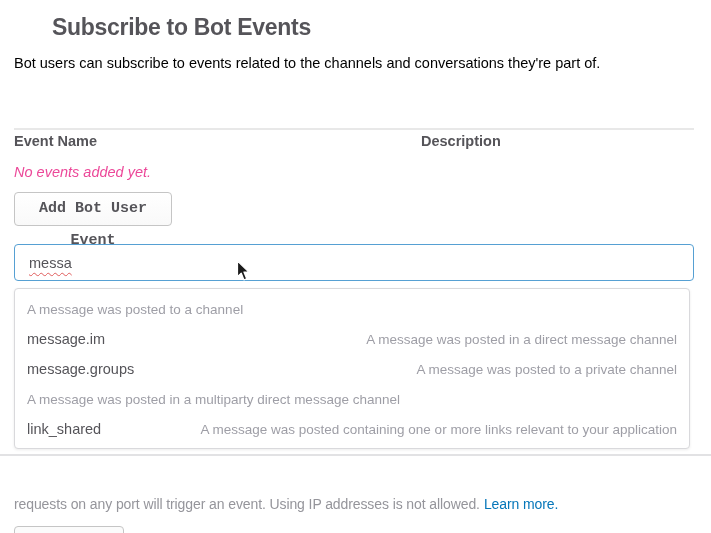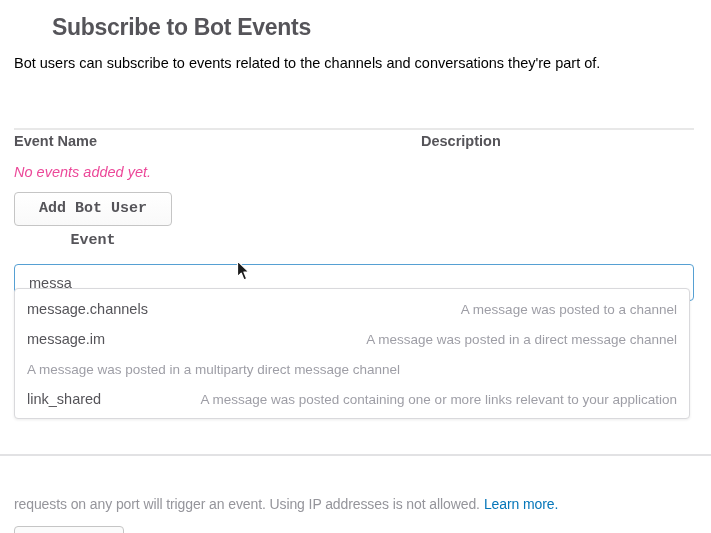--- a/index.html
+++ b/index.html
@@ -55,21 +55,20 @@
   }
   .event-input {
     position: absolute; left: 14px; top: 244px;
     width: 680px; height: 37px;
     border: 1px solid #56a0d3; border-radius: 4px;
     background: #ffffff;
     display: flex; align-items: center;
     padding: 0 14px;
     font-size: 14.5px; color: #555459;
     cursor: text;
-    margin-top: 20px;
   }
   .misspelled {
     text-decoration: underline;
     text-decoration-style: wavy;
     text-decoration-color: #e05c5c;
     text-decoration-thickness: 1px;
     text-underline-offset: 4px;
   }
   .dropdown {
     position: absolute; left: 14px; top: 288px;
@@ -129,26 +128,29 @@
   <p class="empty-text">No events added yet.</p>
 
   <button class="btn add-btn">Add Bot User Event</button>
 
   <div class="event-input">
     <span class="misspelled">messa</span>
   </div>
 
   <div class="dropdown">
     <div class="drow">
-      <span class="dname">message.channels</span>
       <span class="ddesc">A message was posted to a channel</span>
     </div>
     <div class="drow">
       <span class="dname">message.im</span>
       <span class="ddesc">A message was posted in a direct message channel</span>
+    </div>
+    <div class="drow">
+      <span class="dname">message.groups</span>
+      <span class="ddesc">A message was posted to a private channel</span>
     </div>
     <div class="drow">
       <span class="ddesc">A message was posted in a multiparty direct message channel</span>
     </div>
     <div class="drow">
       <span class="dname">link_shared</span>
       <span class="ddesc">A message was posted containing one or more links relevant to your application</span>
     </div>
   </div>
 

